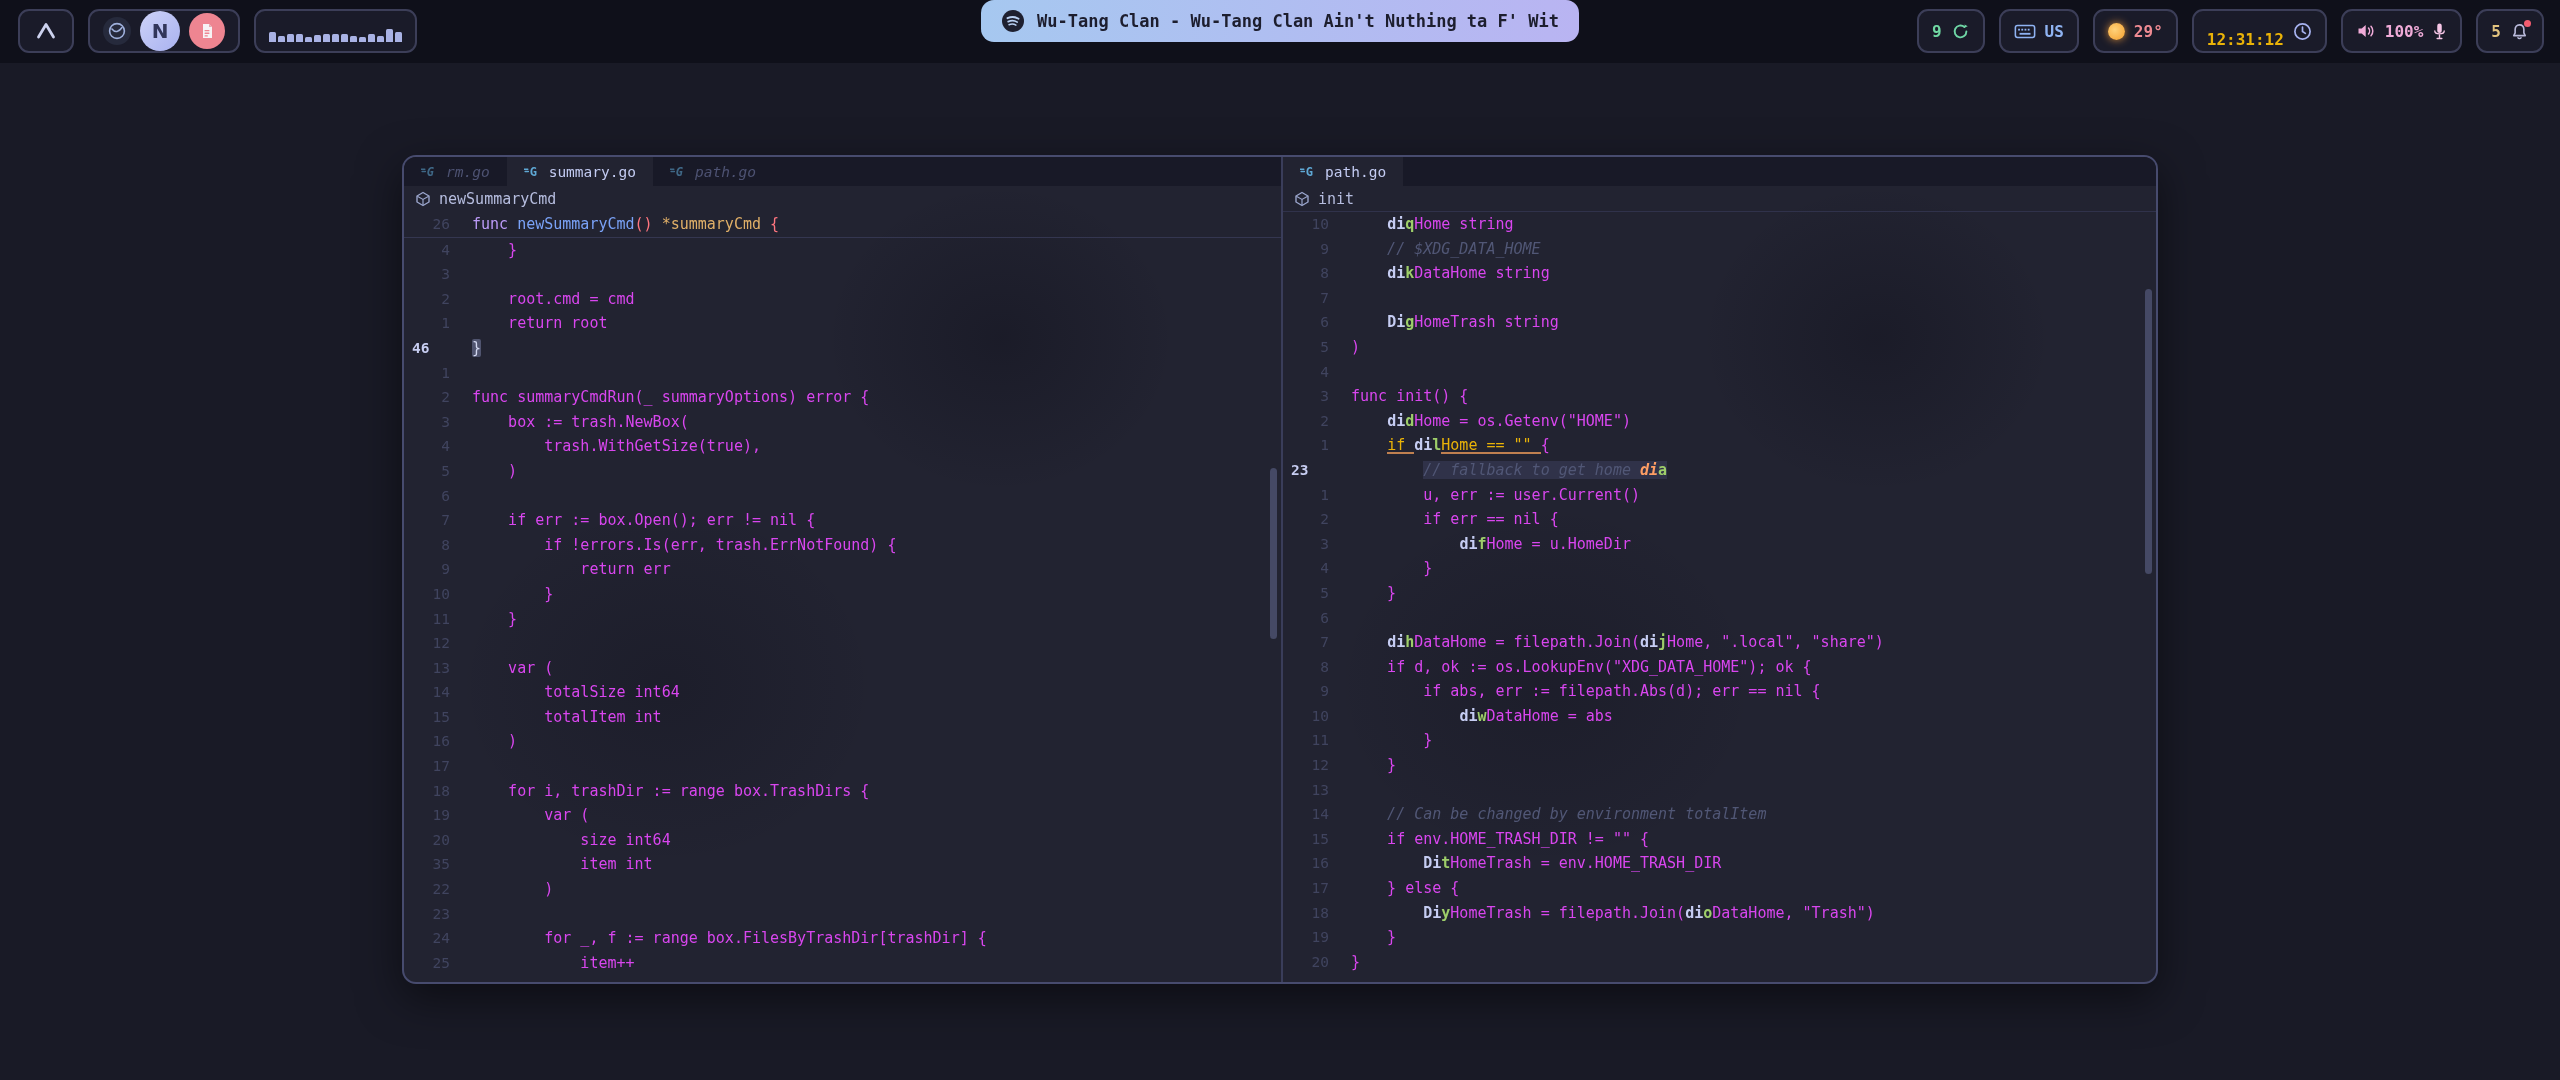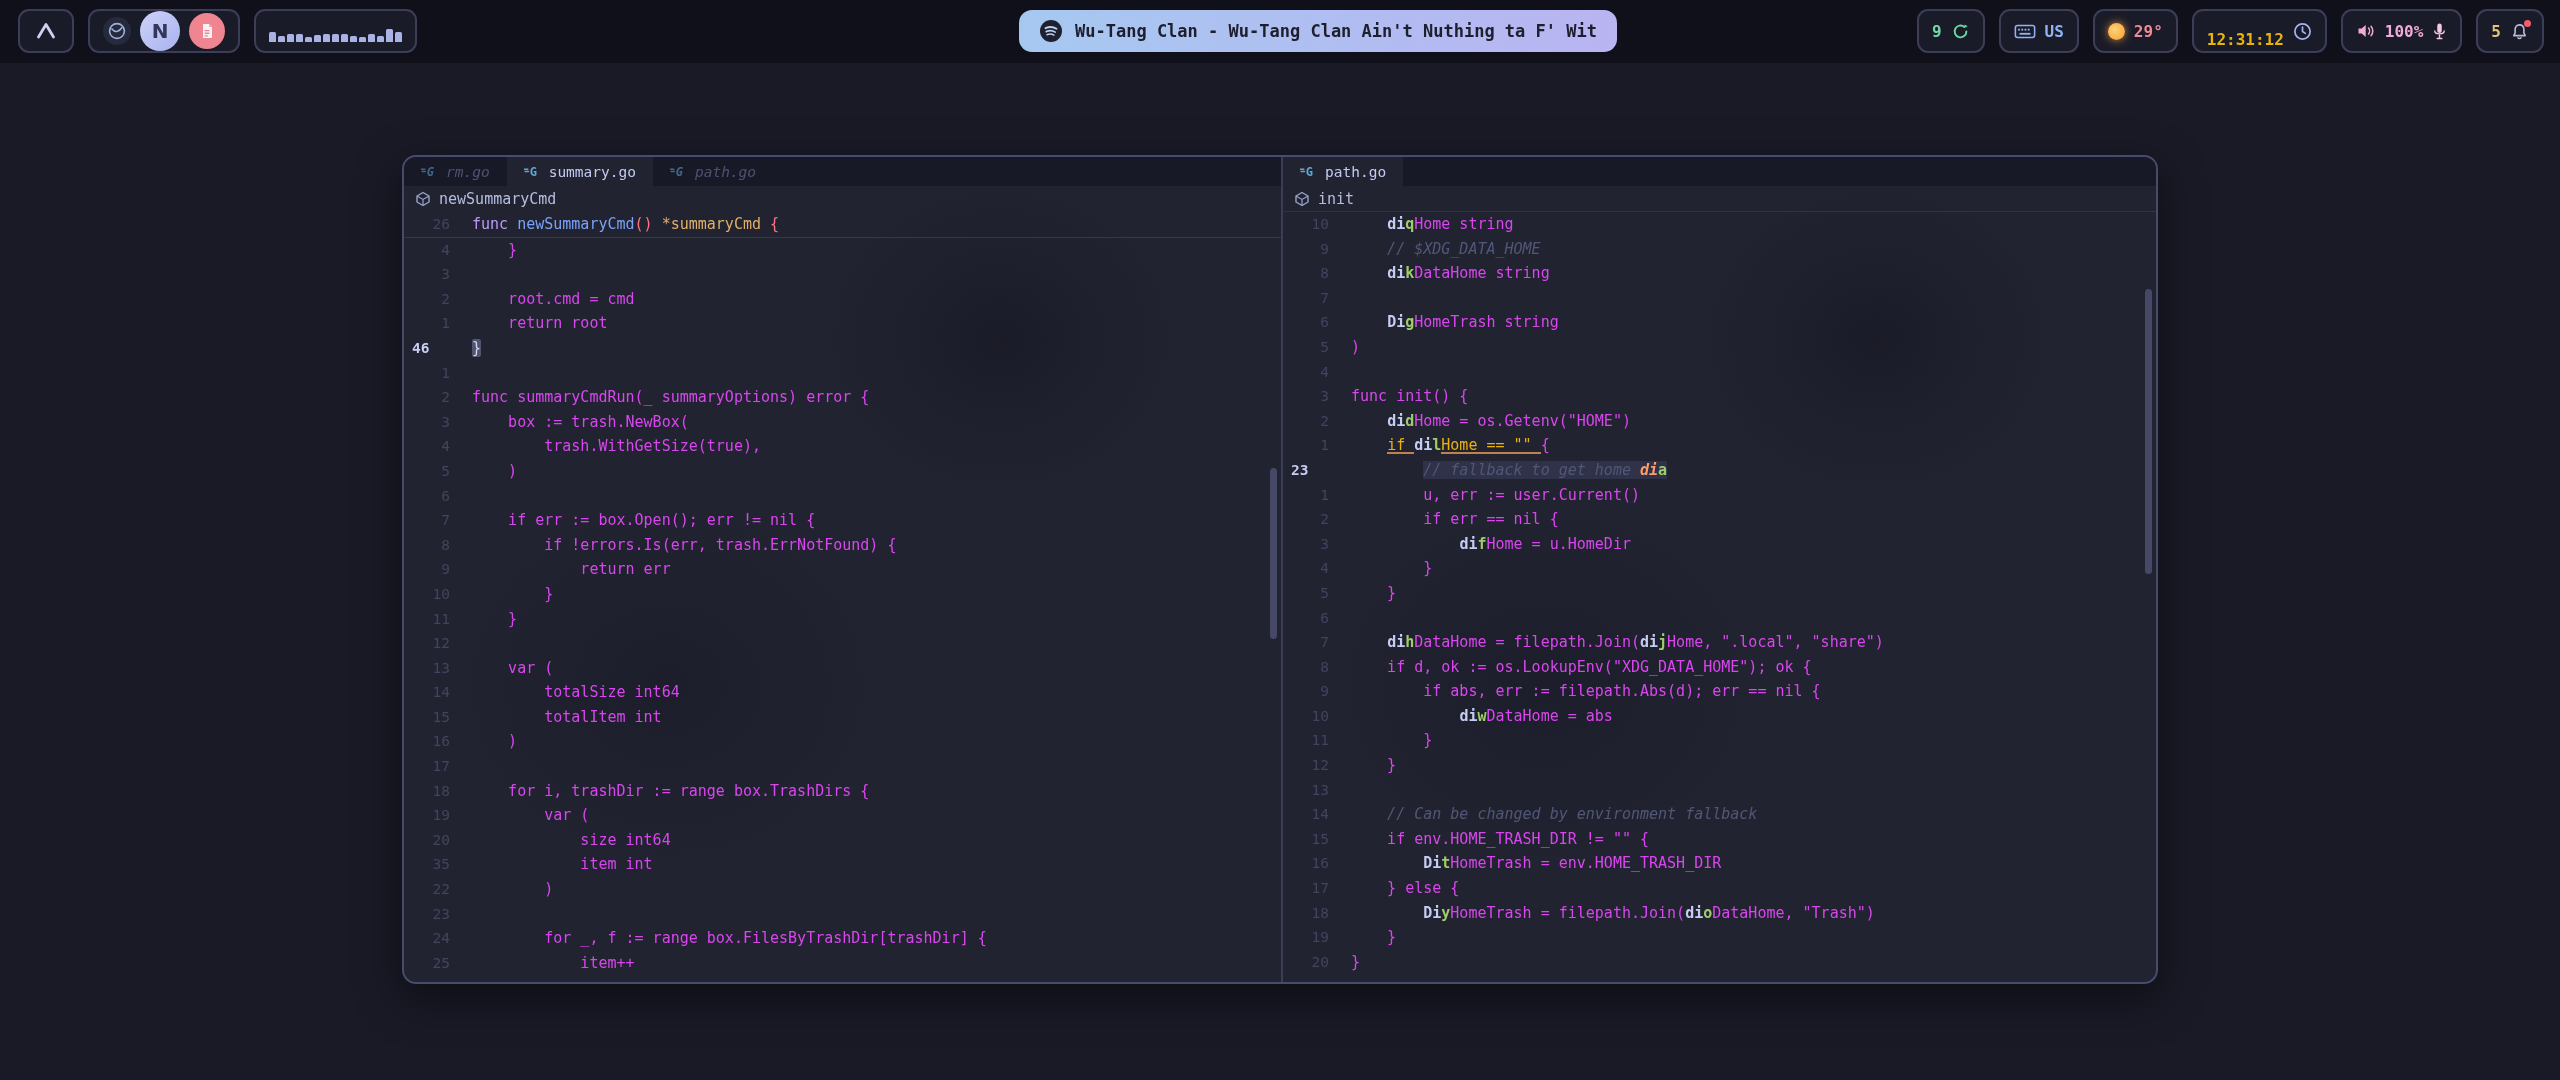--- a/index.html
+++ b/index.html
@@ -28,25 +28,24 @@
   .app-circle { border-radius:50%; display:flex; align-items:center; justify-content:center; }
   .app-browser { width:28px; height:28px; background:#262a3c; }
   .app-nvim { width:40px; height:40px; background:linear-gradient(135deg,#cdd2f7,#a9b2f0); }
   .app-nvim span { font-size:20px; font-weight:bold; color:#32365a; font-family:"DejaVu Sans", sans-serif; }
   .app-notes { width:36px; height:36px; background:#ee8591; }
 
   .bars { display:flex; align-items:flex-end; gap:2px; height:22px; }
   .bars i { display:block; width:7px; background:#a9b2e4; border-radius:1.5px 1.5px 0 0; }
 
   .spotify-pill {
-    position:absolute; left:50%; top:10px; transform:translateX(-50%);
+    position:absolute; left:50%; top:0; transform:translateX(-50%);
     height:42px; padding:4px 20px; border-radius:13px;
     display:flex; align-items:center; gap:12px;
     background:linear-gradient(90deg,#a6c8f0,#b9b4f2);
-    margin-left:38px;
   }
   .spotify-pill .title { font-size:17px; font-weight:bold; color:#1d1e2e; white-space:nowrap; }
 
   .wtext { font-size:16px; font-weight:bold; }
   .t-green { color:#70d8a2; }
   .t-blue  { color:#8fb3f2; }
   .t-red   { color:#ef8b93; }
   .t-lav   { color:#eab308;margin-top:16px; }
   .t-pink  { color:#f0abd8; }
   .t-yel   { color:#e2c37e; }
@@ -363,21 +362,21 @@
         <div class="row"><span class="ln">4</span><span class="cd"><span class="sg-d">        }</span></span></div>
         <div class="row"><span class="ln">5</span><span class="cd"><span class="sg-d">    }</span></span></div>
         <div class="row"><span class="ln">6</span><span class="cd"></span></div>
         <div class="row"><span class="ln">7</span><span class="cd"><span class="sg-d">    </span><span class="sg-m">di</span><span class="sg-l">h</span><span class="sg-d">DataHome = filepath.Join(</span><span class="sg-m">di</span><span class="sg-l">j</span><span class="sg-d">Home, ".local", "share")</span></span></div>
         <div class="row"><span class="ln">8</span><span class="cd"><span class="sg-d">    if d, ok := os.LookupEnv("XDG_DATA_HOME"); ok {</span></span></div>
         <div class="row"><span class="ln">9</span><span class="cd"><span class="sg-d">        if abs, err := filepath.Abs(d); err == nil {</span></span></div>
         <div class="row"><span class="ln">10</span><span class="cd"><span class="sg-d">            </span><span class="sg-m">di</span><span class="sg-l">w</span><span class="sg-d">DataHome = abs</span></span></div>
         <div class="row"><span class="ln">11</span><span class="cd"><span class="sg-d">        }</span></span></div>
         <div class="row"><span class="ln">12</span><span class="cd"><span class="sg-d">    }</span></span></div>
         <div class="row"><span class="ln">13</span><span class="cd"></span></div>
-        <div class="row"><span class="ln">14</span><span class="cd"><span class="sg-c">    // Can be changed by environment fallback</span></span></div>
+        <div class="row"><span class="ln">14</span><span class="cd"><span class="sg-c">    // Can be changed by environment totalItem</span></span></div>
         <div class="row"><span class="ln">15</span><span class="cd"><span class="sg-d">    if env.HOME_TRASH_DIR != "" {</span></span></div>
         <div class="row"><span class="ln">16</span><span class="cd"><span class="sg-d">        </span><span class="sg-m">Di</span><span class="sg-l">t</span><span class="sg-d">HomeTrash = env.HOME_TRASH_DIR</span></span></div>
         <div class="row"><span class="ln">17</span><span class="cd"><span class="sg-d">    } else {</span></span></div>
         <div class="row"><span class="ln">18</span><span class="cd"><span class="sg-d">        </span><span class="sg-m">Di</span><span class="sg-l">y</span><span class="sg-d">HomeTrash = filepath.Join(</span><span class="sg-m">di</span><span class="sg-l">o</span><span class="sg-d">DataHome, "Trash")</span></span></div>
         <div class="row"><span class="ln">19</span><span class="cd"><span class="sg-d">    }</span></span></div>
         <div class="row"><span class="ln">20</span><span class="cd"><span class="sg-d">}</span></span></div>
       </div>
   </div>
 
   <div class="sb-thumb sb-left"></div>

